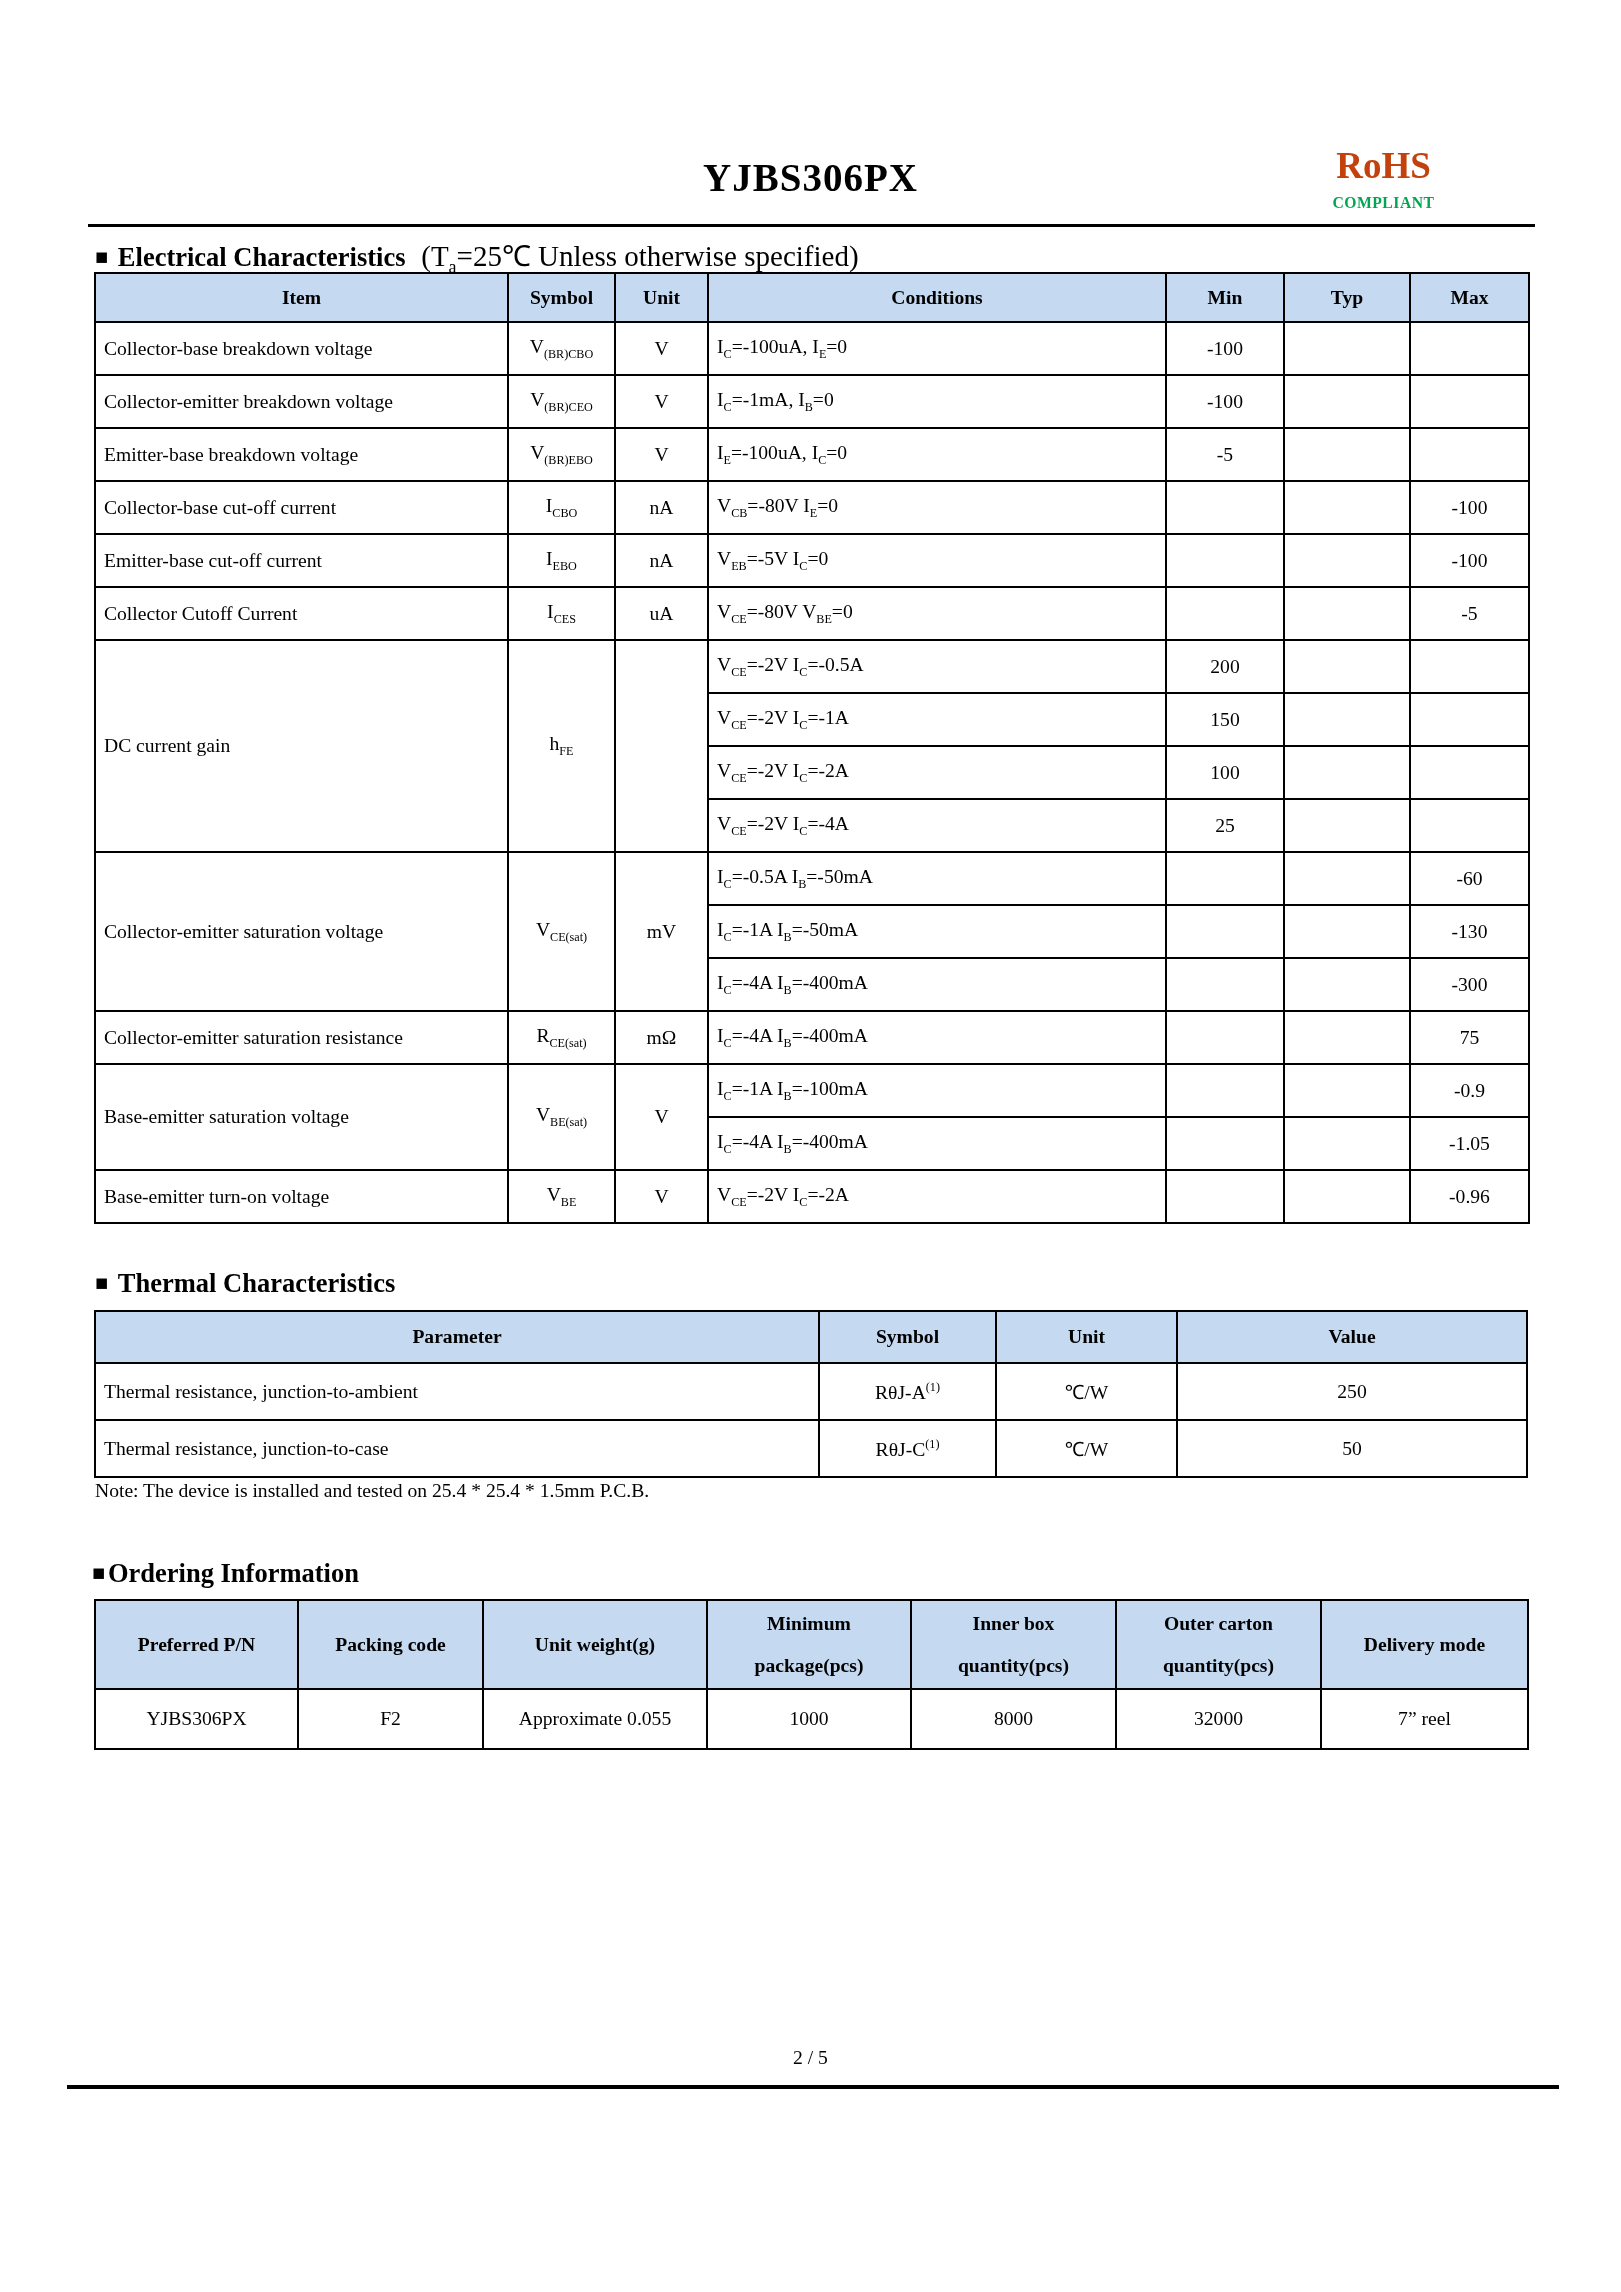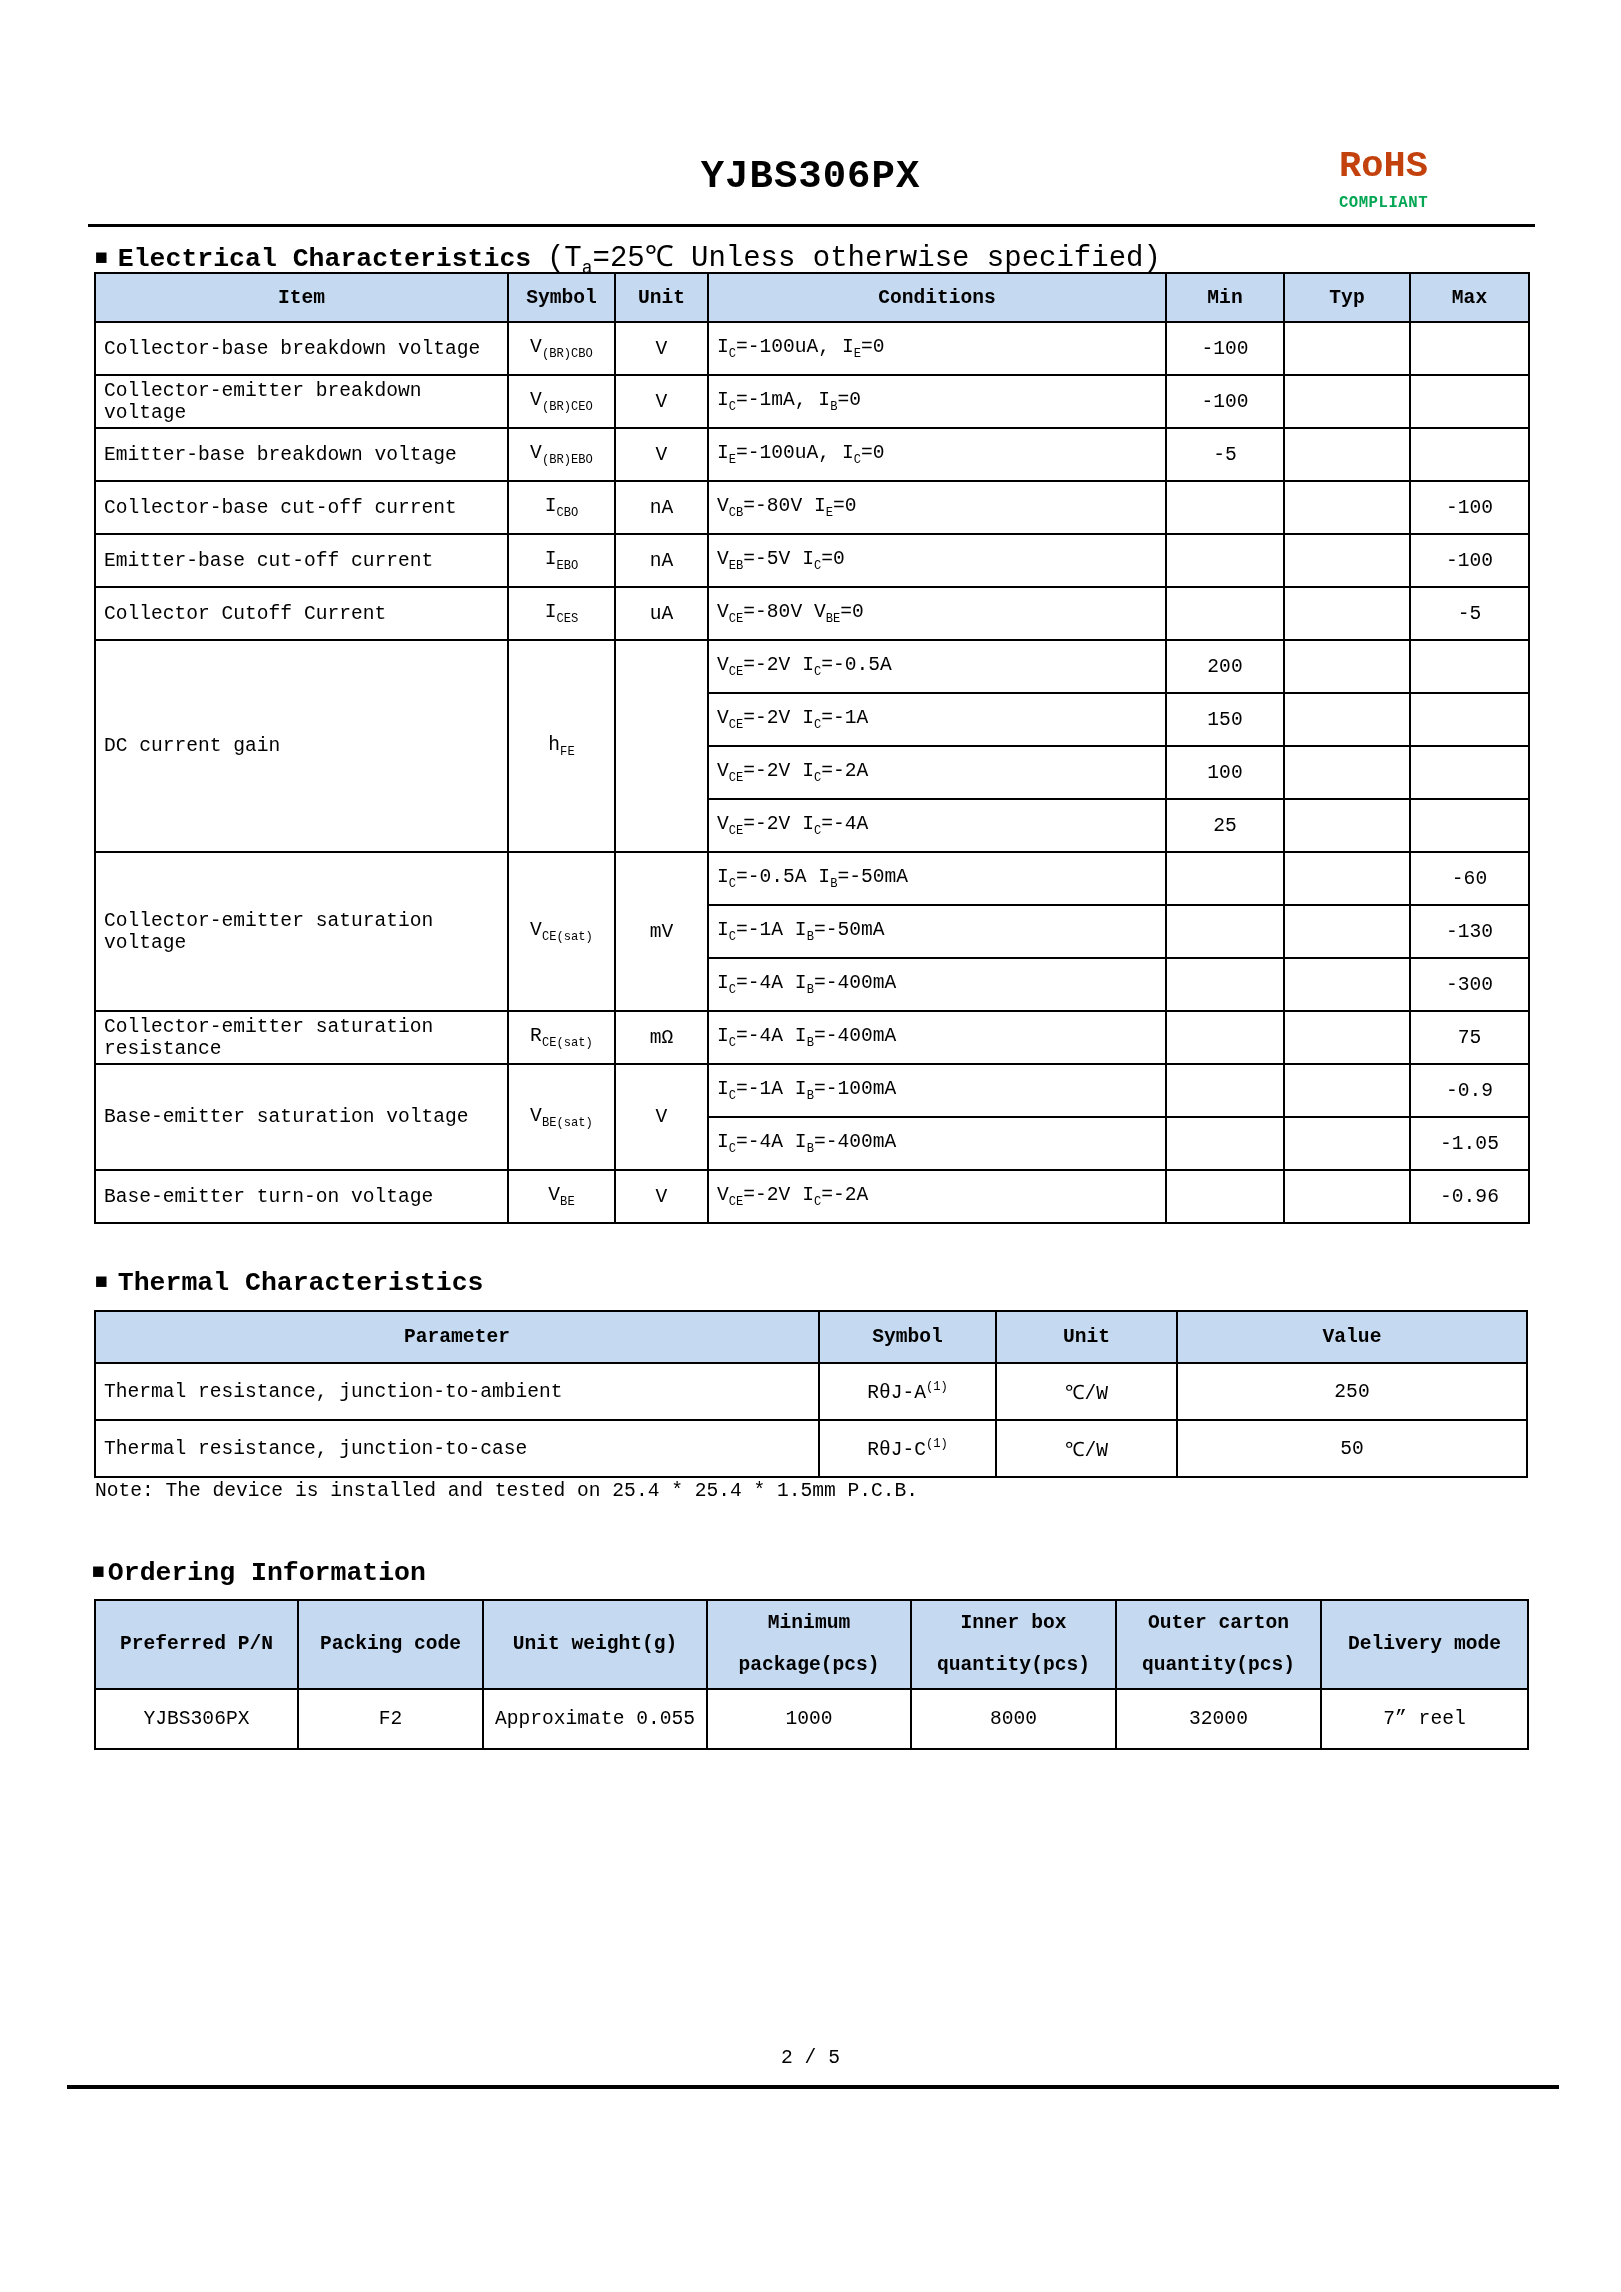--- a/index.html
+++ b/index.html
@@ -1,21 +1,21 @@
 <!DOCTYPE html>
 <html><head>
 <meta charset="utf-8">
 <style>
   html,body{margin:0;padding:0;background:#ffffff;}
   .page{
     position:relative;
     width:1621px;
     height:2293px;
     background:#ffffff;
-    font-family:Liberation Mono, monospace;
+    font-family:Liberation Serif, serif;
     color:#000;
     overflow:hidden;
   }
   .doc-title{
     position:absolute; top:155px; left:0; width:100%;
     text-align:center; font-size:39px; font-weight:bold; letter-spacing:1px;
   }
   .rohs-badge{
     position:absolute; top:147px; right:159px; width:157px; text-align:center;
   }

